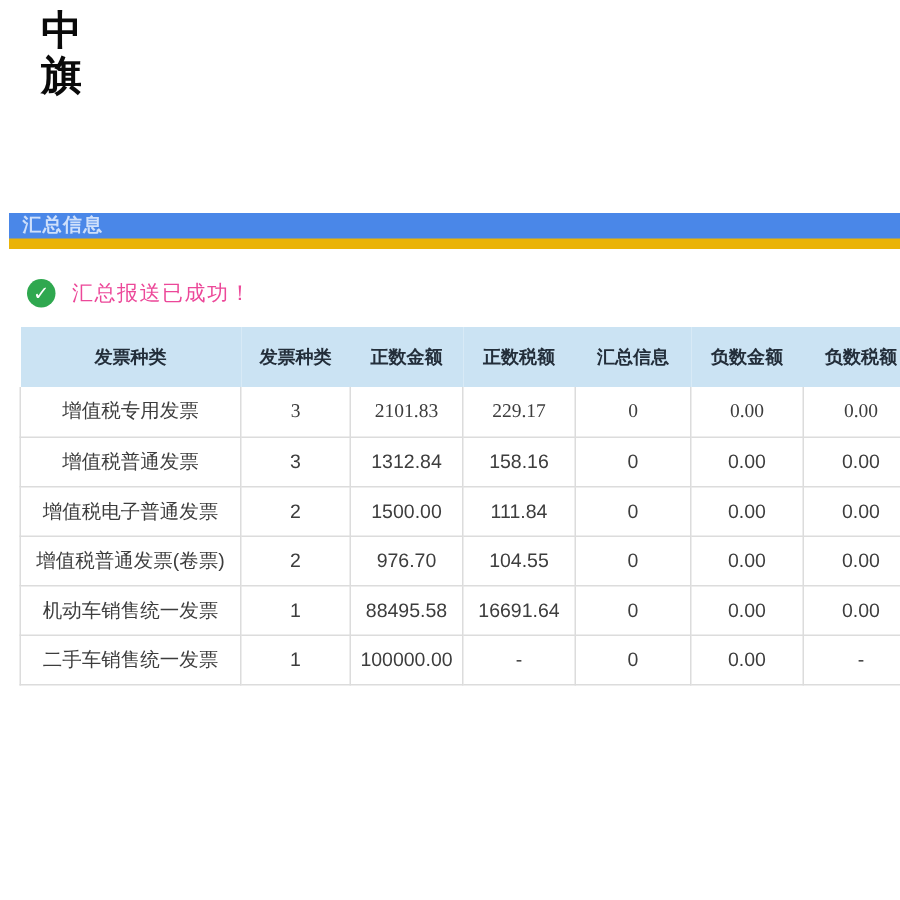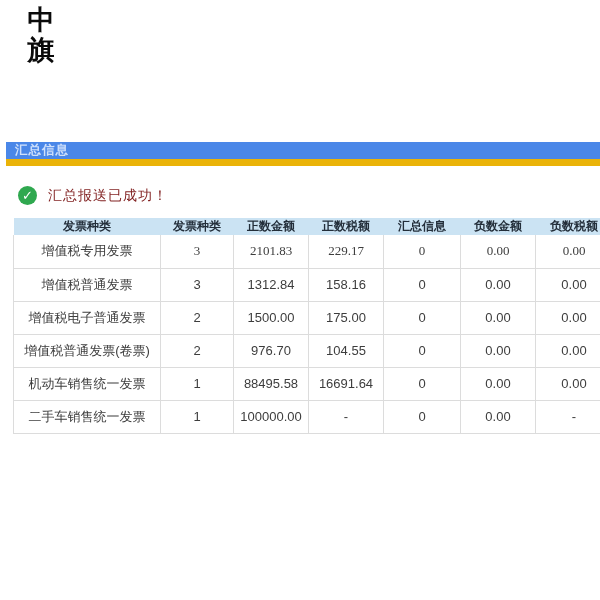--- a/index.html
+++ b/index.html
@@ -60,42 +60,42 @@
     font-size: 13px;
     font-weight: bold;
     display: flex;
     align-items: center;
     justify-content: center;
     flex: 0 0 auto;
   }
   .status-text {
     margin-left: 11px;
     font-size: 14px;
-    color: #7f1d1d;
+    color: #ec4899;
     letter-spacing: 1px;
   }
 
   
   .summary-table {
     position: absolute;
     left: 13px; top: 218px;
     border-collapse: collapse;
     table-layout: fixed;
     width: 599px;
   }
   .summary-table col:nth-child(1) { width: 147px; }
   .summary-table col:nth-child(2) { width: 73px; }
   .summary-table col:nth-child(3) { width: 75px; }
   .summary-table col:nth-child(4) { width: 75px; }
   .summary-table col:nth-child(5) { width: 77px; }
   .summary-table col:nth-child(6) { width: 75px; }
   .summary-table col:nth-child(7) { width: 77px; }
   .summary-table th {
     background: #cbe3f3;
-    height: 17px;
+    height: 40px;
     font-size: 12px;
     font-weight: bold;
     color: #232e3a;
     text-align: center;
     border: none;
   }
   .summary-table td {
     height: 33px;
     font-size: 13px;
     color: #3d3d3d;
@@ -162,21 +162,21 @@
         <td>1312.84</td>
         <td>158.16</td>
         <td>0</td>
         <td>0.00</td>
         <td>0.00</td>
       </tr>
       <tr>
         <td>增值税电子普通发票</td>
         <td>2</td>
         <td>1500.00</td>
-        <td>175.00</td>
+        <td>111.84</td>
         <td>0</td>
         <td>0.00</td>
         <td>0.00</td>
       </tr>
       <tr>
         <td>增值税普通发票(卷票)</td>
         <td>2</td>
         <td>976.70</td>
         <td>104.55</td>
         <td>0</td>

